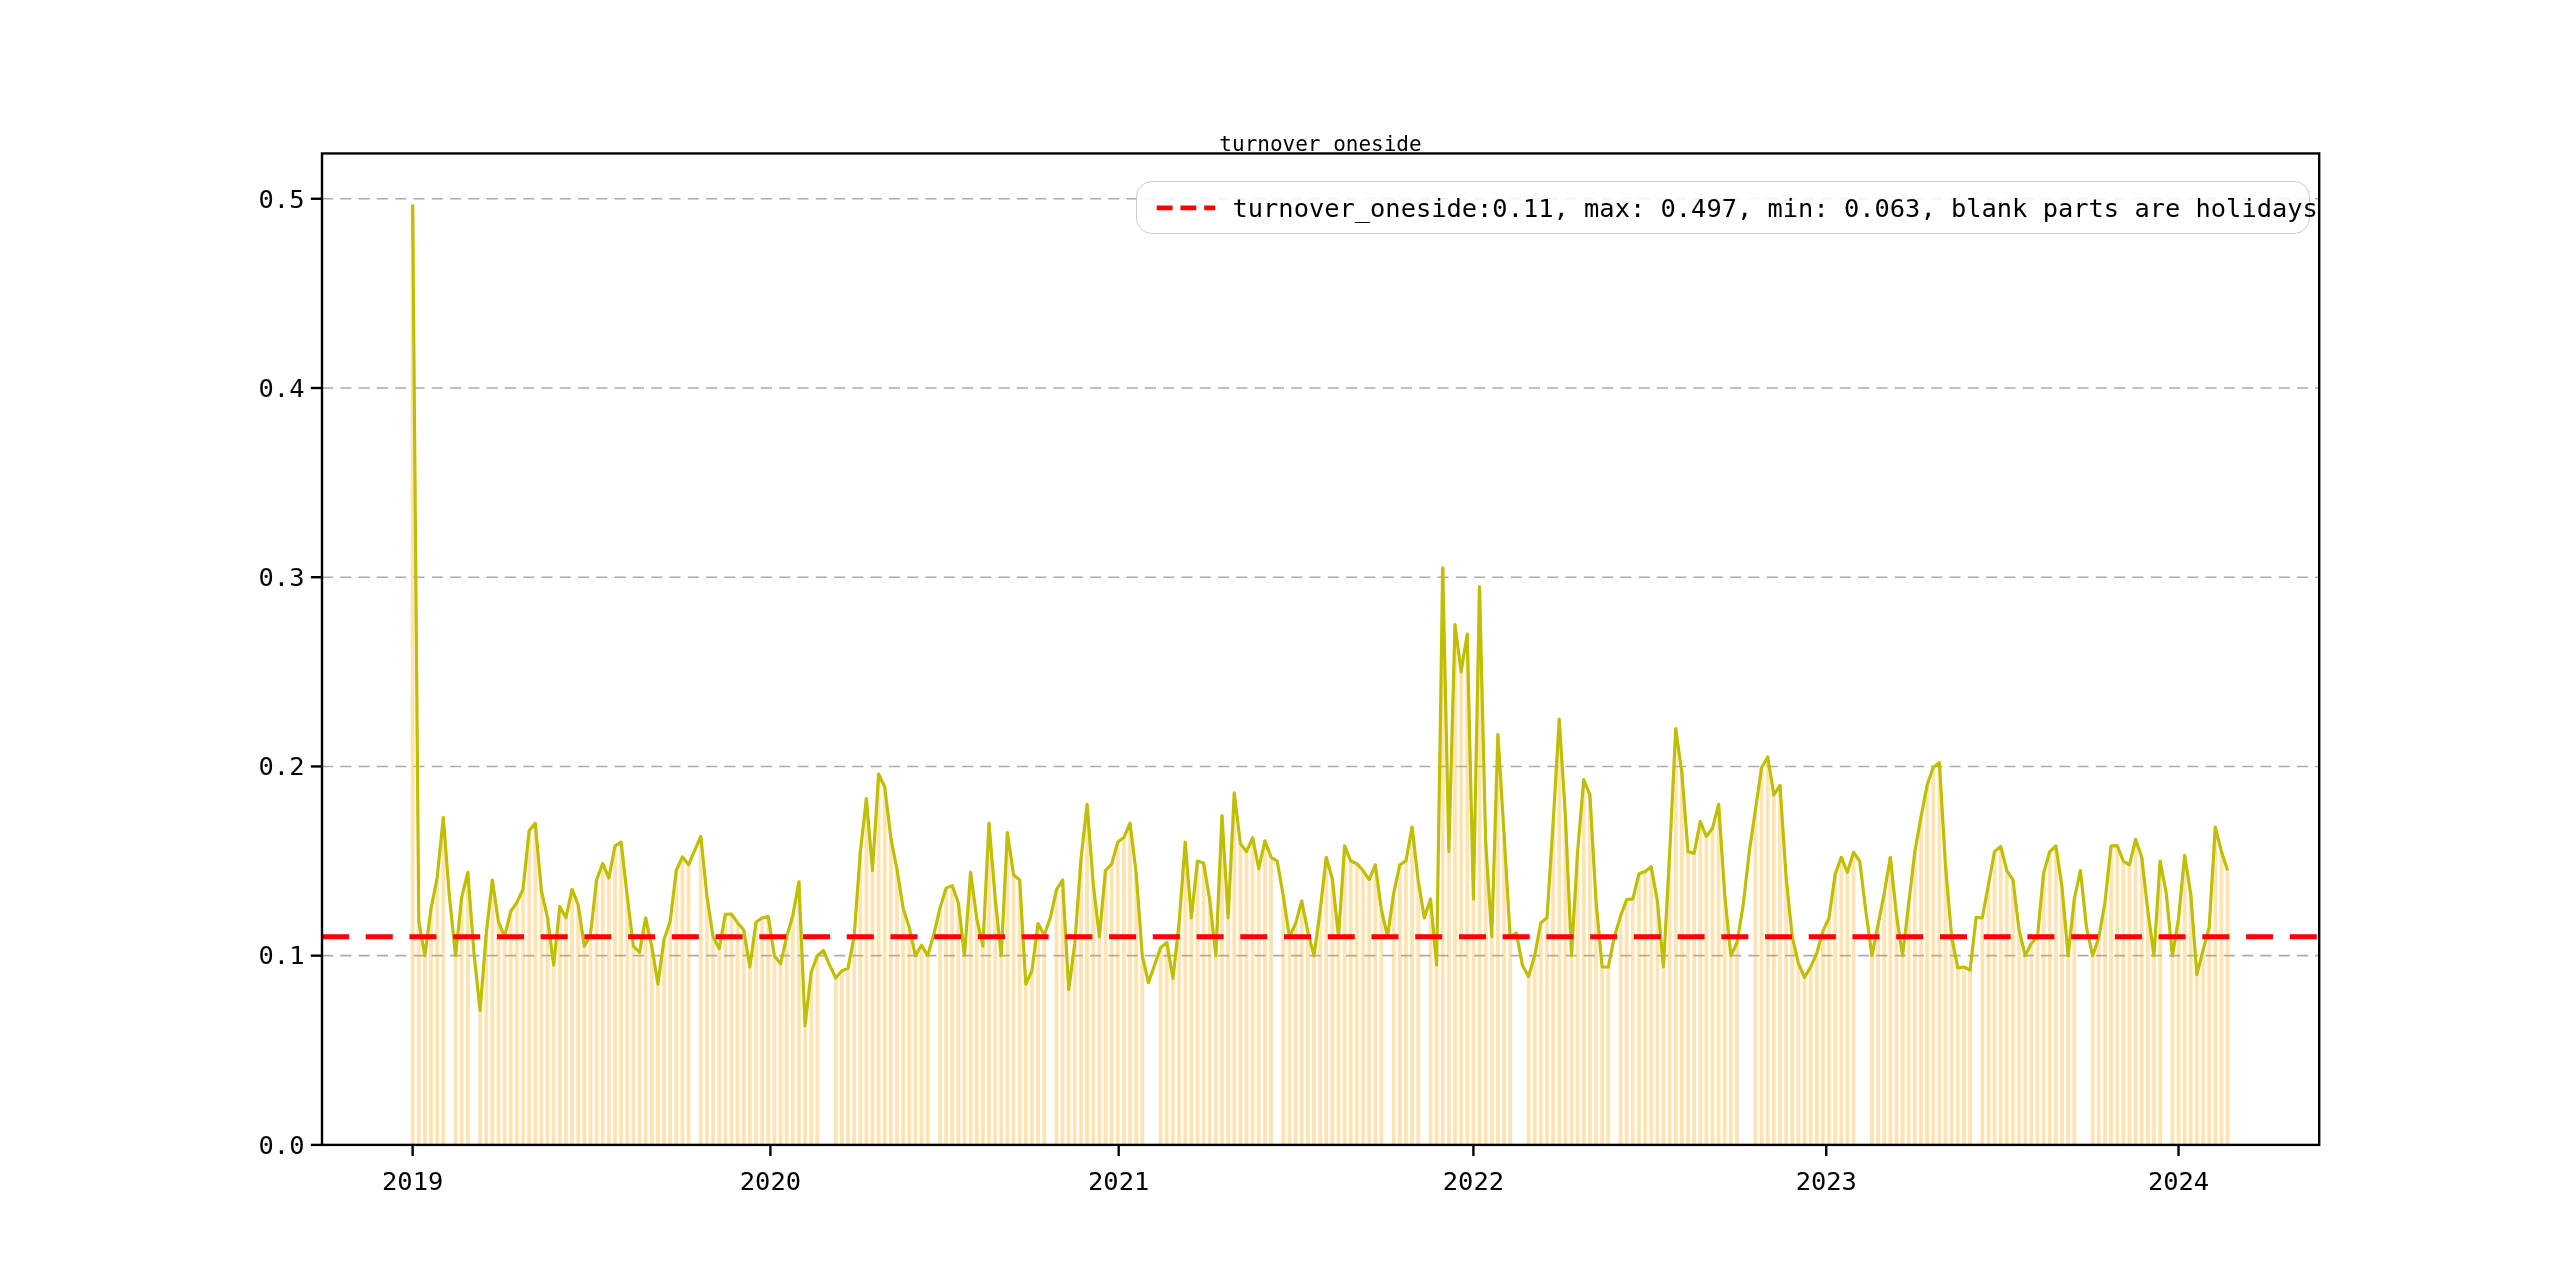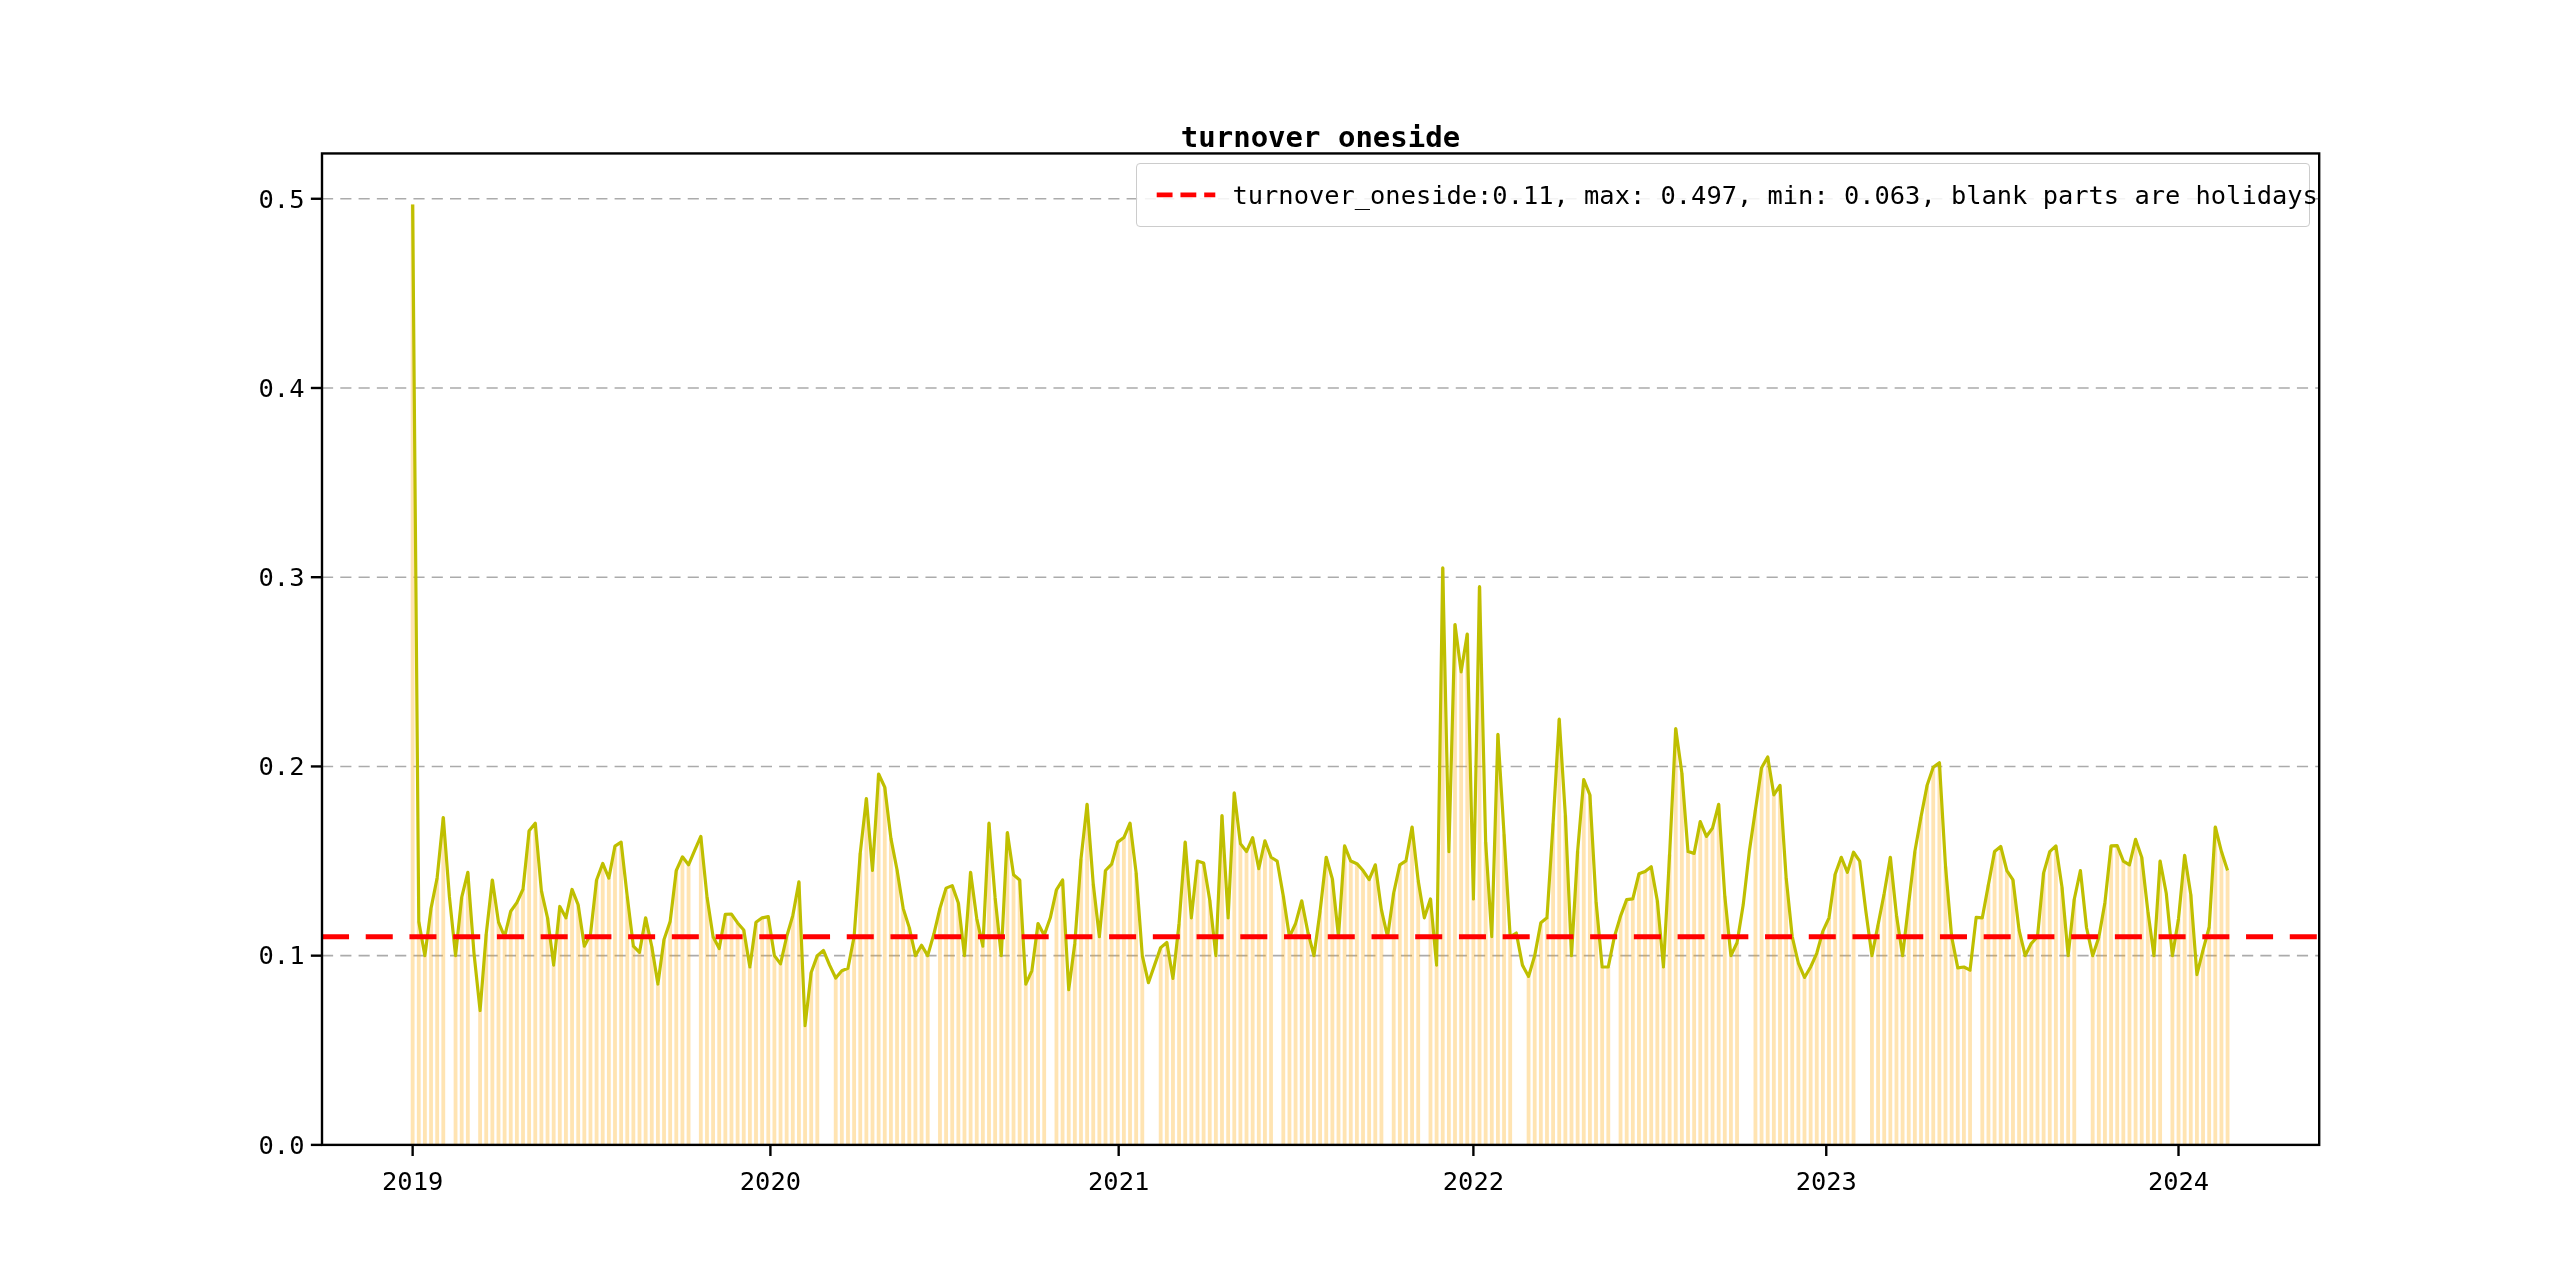--- a/index.html
+++ b/index.html
@@ -3,27 +3,27 @@
 <meta charset="utf-8">
 <style>
   html,body{margin:0;padding:0;}
   body{
     width:2576px;height:1288px;background:#ffffff;position:relative;overflow:hidden;
     font-family:"DejaVu Sans Mono","Liberation Mono",monospace;
   }
   .figure{position:absolute;inset:0;}
   #plot{position:absolute;left:0;top:0;}
   .title{
-    position:absolute;left:322px;top:120px;width:1997px;
-    text-align:center;font-size:29px;color:#000;white-space:pre;font-weight:bold;
+    position:absolute;left:322px;top:132px;width:1997px;
+    text-align:center;font-size:21px;color:#000;white-space:pre;
   }
   .legend{
-    position:absolute;left:1136px;top:163px;width:1174px;height:64px;
+    position:absolute;left:1136px;top:181px;width:1174px;height:53px;
     box-sizing:border-box;background:rgba(255,255,255,0.85);
-    border:1.6px solid #cccccc;border-radius:4px;
+    border:1.6px solid #cccccc;border-radius:16px;
     display:flex;align-items:center;gap:16px;padding:0 17.5px;
     font-size:25.4px;color:#000;white-space:nowrap;z-index:5;
   }
   .legend .lgm{flex:0 0 auto;display:block;}
   svg text{font-family:"DejaVu Sans Mono","Liberation Mono",monospace;}
 </style>
 </head>
 <body>
 
 <div class="figure">

